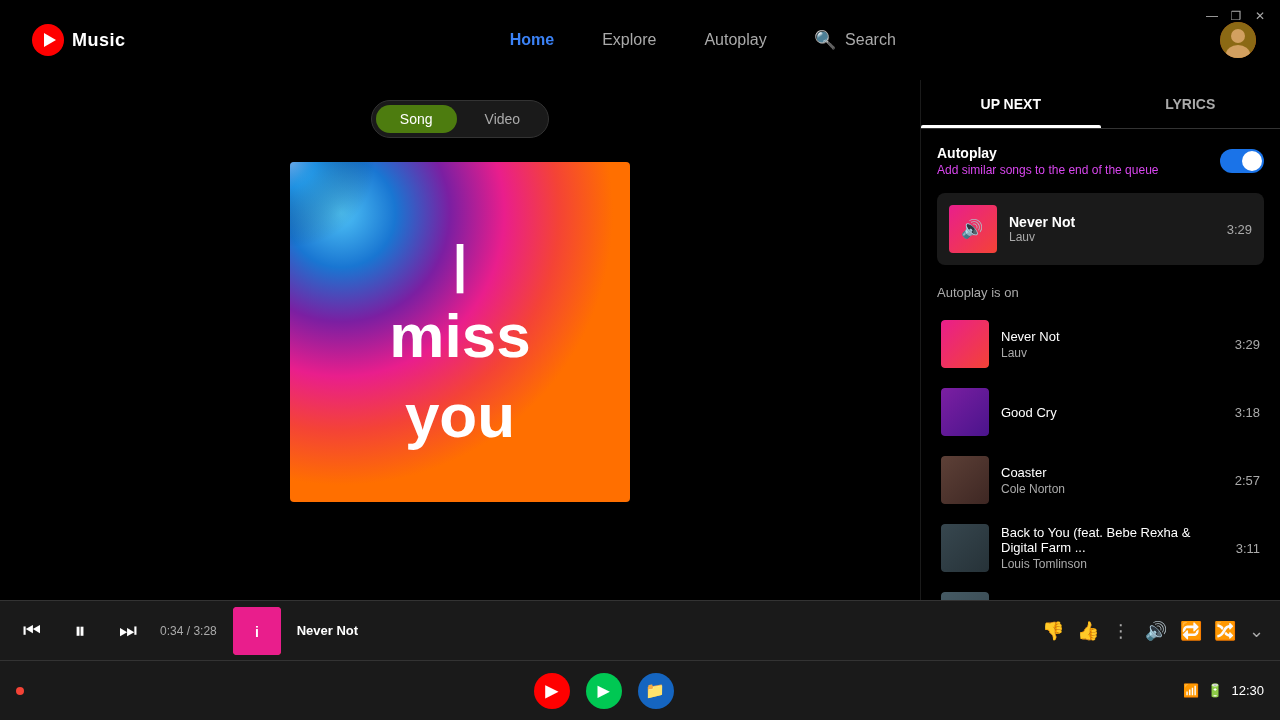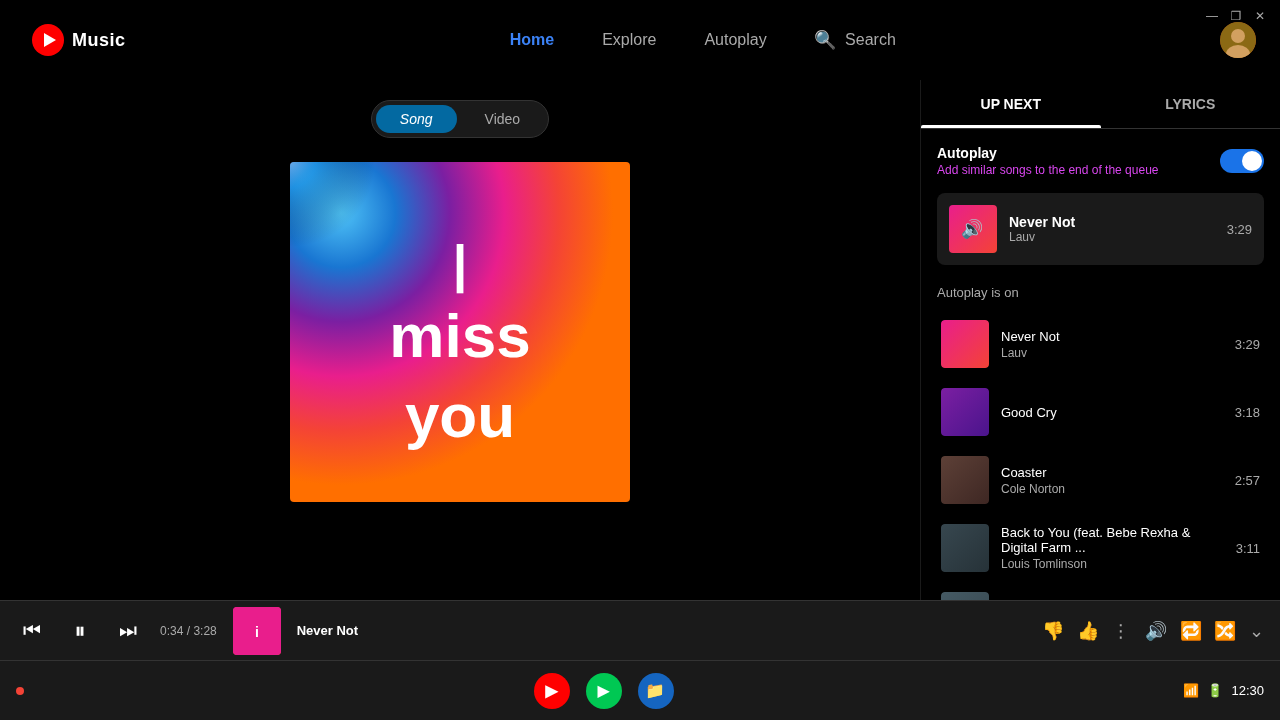--- a/index.html
+++ b/index.html
@@ -136,23 +136,22 @@
     .view-btn {
       padding: 6px 24px;
       border-radius: 16px;
       font-size: 14px;
       cursor: pointer;
       border: none;
       background: transparent;
       color: #aaa;
     }
     .view-btn.active {
-      background: #0369a1;
-      color: #fff;
-      font-style: italic;
+      background: #4d7c0f;
+      color: #fff;
     }
     .album-art {
       width: 340px;
       height: 340px;
       border-radius: 4px;
       overflow: hidden;
       position: relative;
     }
 
     

